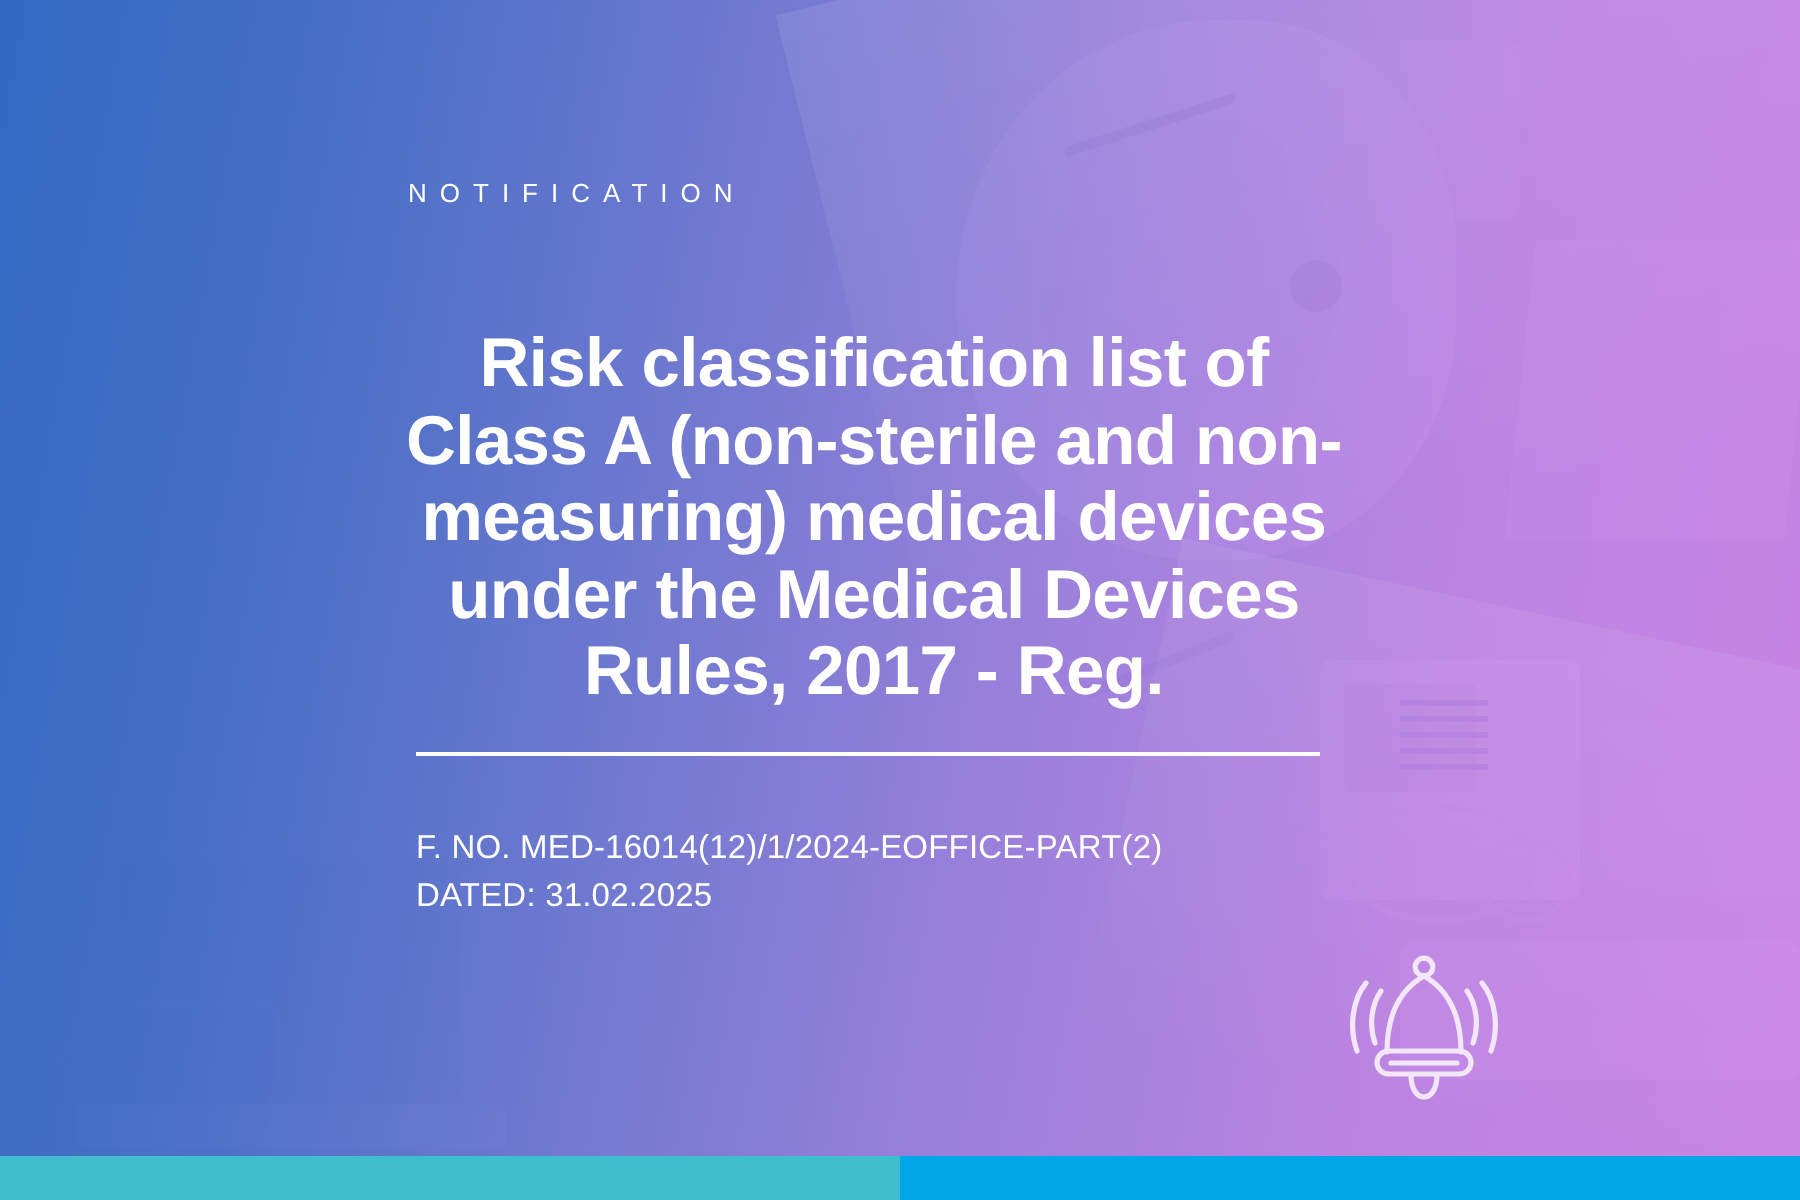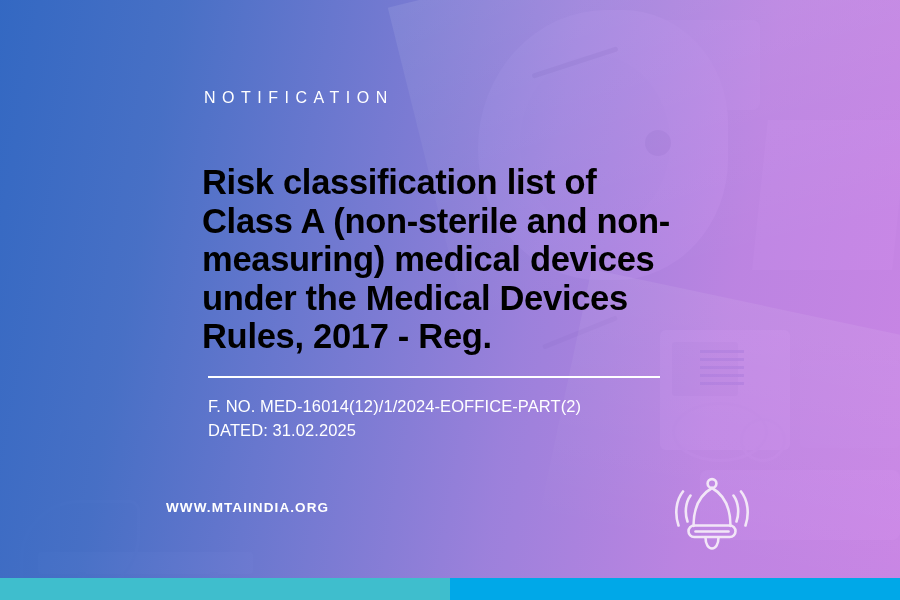--- a/index.html
+++ b/index.html
@@ -173,46 +173,47 @@
   
   .content {
     position:absolute; inset:0;
     z-index:5;
   }
 
   .kicker {
     position:absolute;
     left:204px; top:89px;
     color:#ffffff;
-    font-size:16px;
+    font-size:13px;
     font-weight:400;
     letter-spacing:6.5px;
   }
 
   .headline {
     position:absolute;
     left:202px; top:163px;
     width:470px;
-    color:#000000;
+    color:#ffffff;
     font-size:34.5px;
     font-weight:bold;
     line-height:38.5px;
     letter-spacing:-0.3px;
+    text-align:center;
   }
 
   .divider {
     position:absolute;
     left:208px; top:376px;
     width:452px; height:2px;
     background:#ffffff;
   }
 
   .meta {
     position:absolute;
-    left:208px; top:394px;
+    left:208px; top:412px;
     color:#ffffff;
     font-size:16.5px;
     font-weight:400;
     line-height:24px;
     letter-spacing:0.1px;
   }
 
   .site-url {
     position:absolute;
     left:166px; top:500px;
@@ -278,21 +279,20 @@
 
     <h1 class="headline">Risk classification list of Class A (non-sterile and non-measuring) medical devices under the Medical Devices Rules, 2017 - Reg.</h1>
 
     <div class="divider"></div>
 
     <div class="meta">
       <div>F. NO. MED-16014(12)/1/2024-EOFFICE-PART(2)</div>
       <div>DATED: 31.02.2025</div>
     </div>
 
-    <div class="site-url">WWW.MTAIINDIA.ORG</div>
 
     <div class="bell-wrap">
       <svg viewBox="0 0 100 100" width="100" height="100" fill="none" stroke="#f2e6f7" stroke-width="2.6" stroke-linecap="round" stroke-linejoin="round">
 
         <circle cx="50" cy="21.5" r="4.4"></circle>
 
         <path d="M31.5 64 C31.5 48 36 34 50 26 C64 34 68.5 48 68.5 64"></path>
 
         <rect x="26.5" y="63.5" width="47" height="11.5" rx="5.75"></rect>
 

